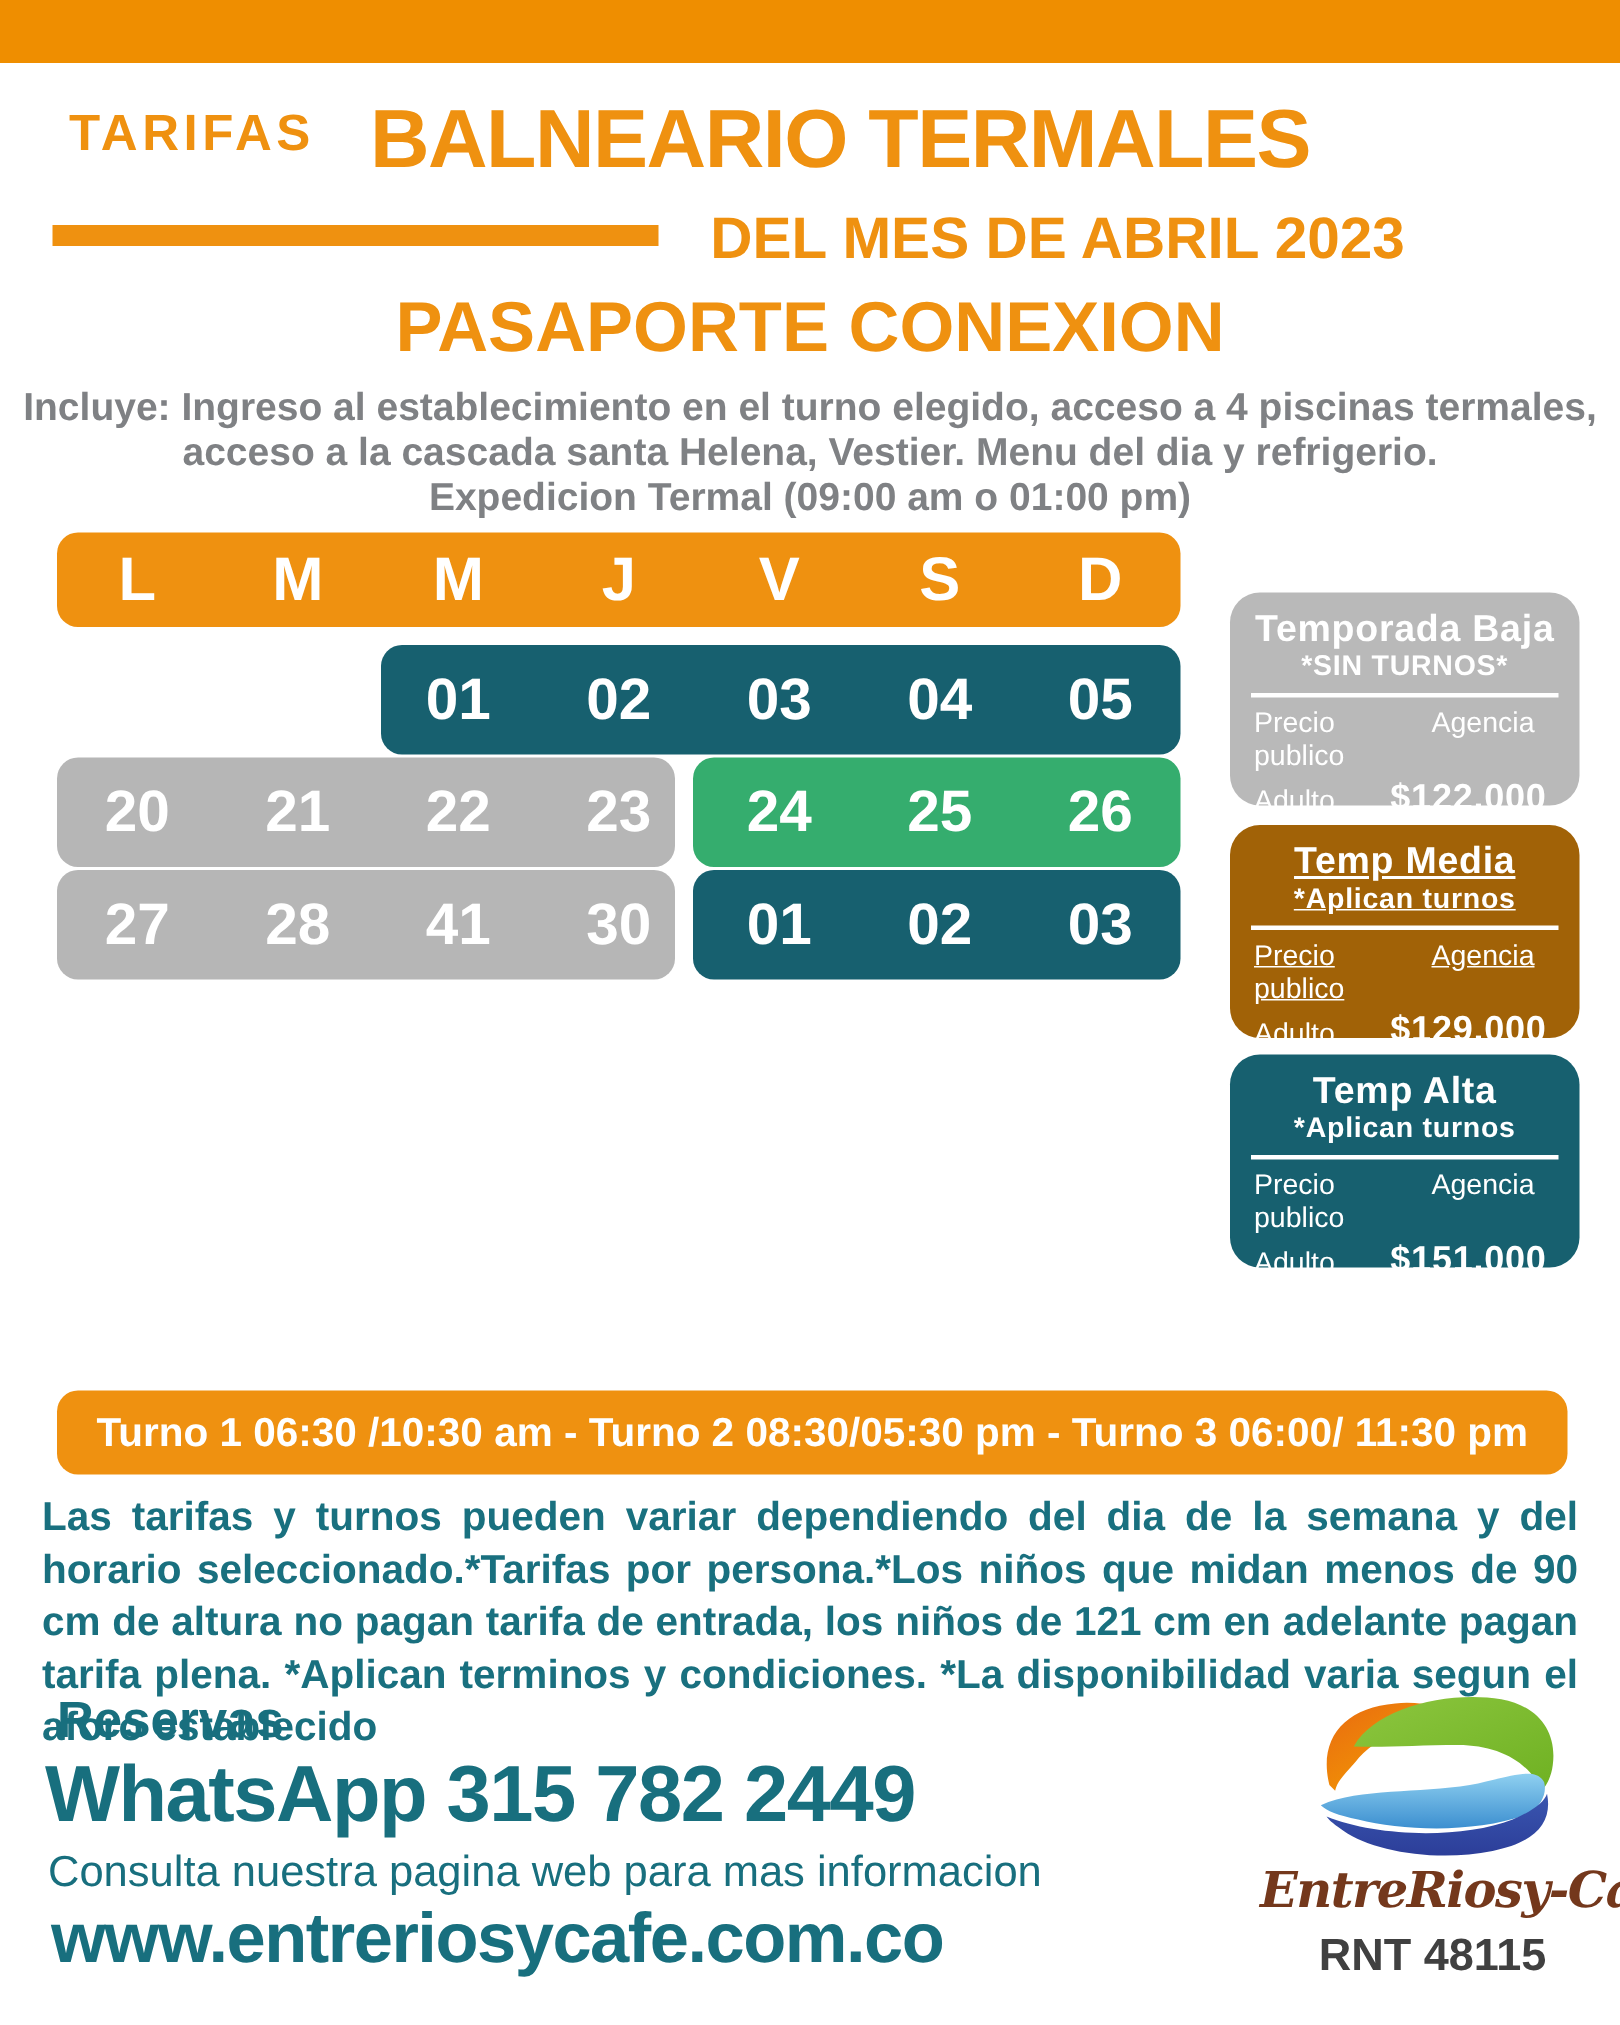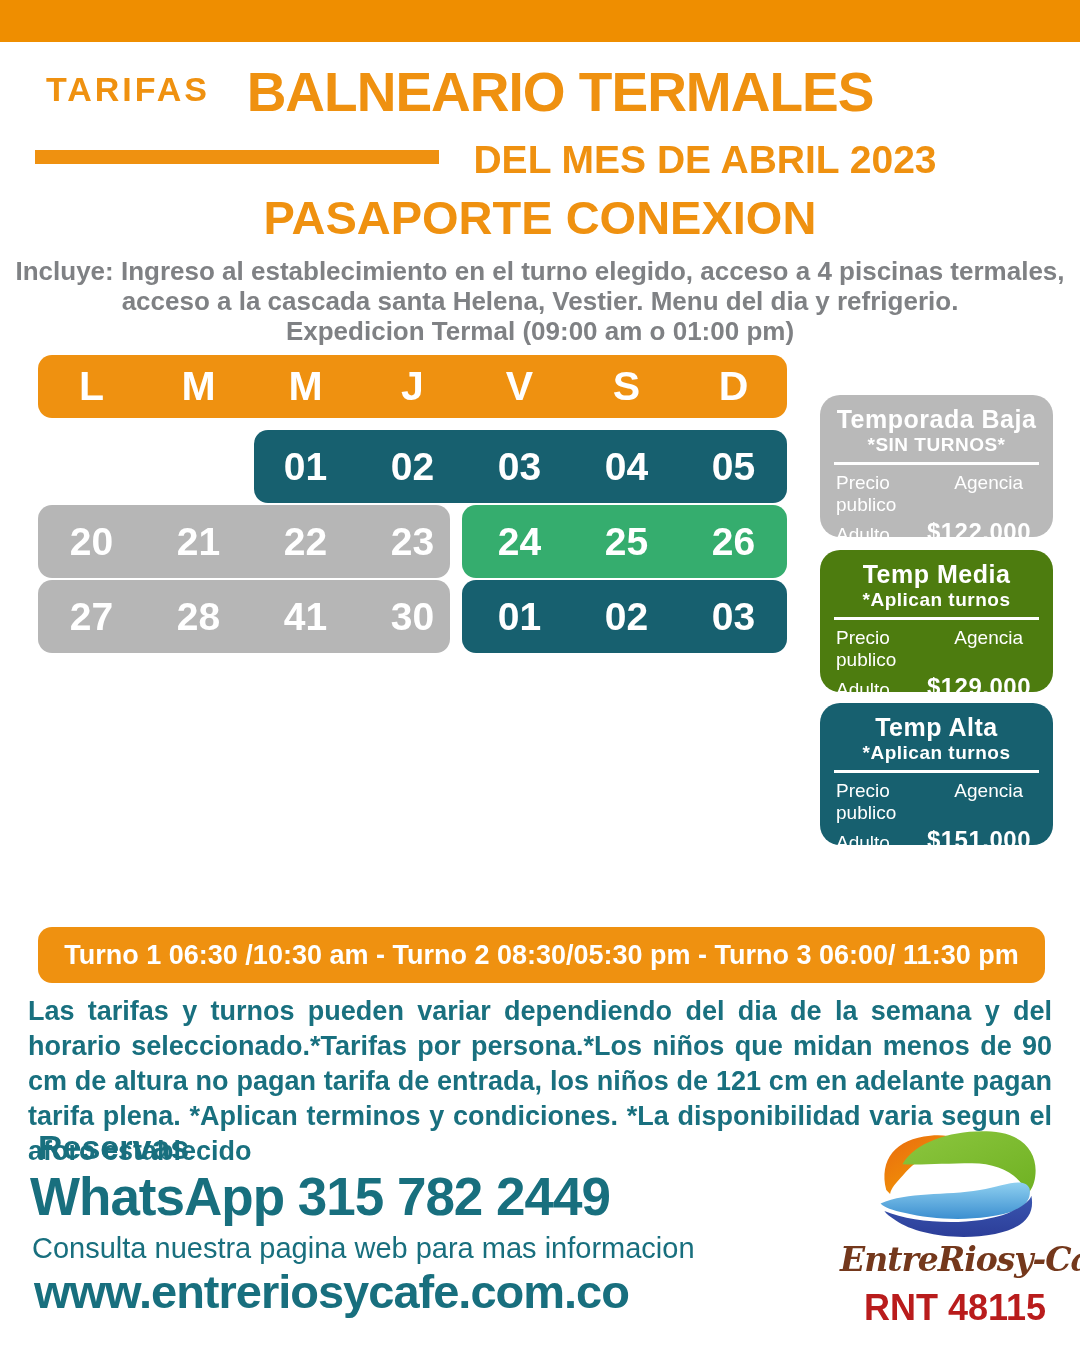--- a/index.html
+++ b/index.html
@@ -35,21 +35,21 @@
   .bar.green { background:#35AD6E; }
   .bar.gray  { background:#B6B6B6; }
   .cal-cells { position:absolute; left:0; top:0; width:749px; height:100%; display:flex; }
   .cal-cell { width:107px; text-align:center; color:#fff; font-weight:700; }
   .cal-header .cal-cell { font-size:41px; line-height:63px; }
   .cal-row .cal-cell { font-size:39px; line-height:73px; }
   
   .card { position:absolute; left:820px; width:233px; height:142px; border-radius:20px;
           color:#fff; padding:10px 14px 8px 14px; text-align:center; }
   .card-baja  { top:395px; background:#B9B9B9; }
-  .card-media { top:550px; background:#4d7c0f; }
+  .card-media { top:550px; background:#a16207;text-decoration:underline; }
   .card-alta  { top:703px; background:#17606F; }
   .card-title { font-size:25px; font-weight:700; letter-spacing:0.5px; }
   .card-subtitle { font-size:19px; font-weight:600; margin-top:0px; letter-spacing:0.5px; }
   .card-divider { height:3px; background:#ffffff; border:none; margin:6px 0 7px 0; }
   .card-row { display:flex; justify-content:space-between; padding:0 16px 0 2px;
               font-size:19px; font-weight:400; text-align:left; }
   .card-price-row { display:flex; justify-content:space-between; align-items:flex-end;
                     padding:2px 8px 0 2px; text-align:left; }
   .card-price-row .label { font-size:19px; font-weight:400; }
   .card-price-row .price { font-size:24px; font-weight:800; letter-spacing:0.5px; }
@@ -65,21 +65,21 @@
   .whatsapp { position:absolute; left:30px; top:1166px; font-size:53px; font-weight:700;
               color:#186F7E; letter-spacing:-1px; }
   .consulta { position:absolute; left:32px; top:1232px; font-size:29px; font-weight:500; color:#186F7E; }
   .website  { position:absolute; left:34px; top:1264px; font-size:47px; font-weight:600;
               color:#186F7E; letter-spacing:-1px; }
   .logo-block { position:absolute; left:840px; top:1120px; width:230px; text-align:center; }
   .logo-svg { display:block; margin:0 auto; }
   .brand-name { font-family:"DejaVu Serif", serif; font-style:italic; font-weight:700;
                 font-size:33px; color:#74381C; letter-spacing:-1px; margin-top:-2px;
                 white-space:nowrap; }
-  .rnt { font-size:36px; font-weight:700; color:#b91c1c; margin-top:8px; }
+  .rnt { font-size:30px; font-weight:700; color:#404040; margin-top:8px; }
 </style>
 </head>
 <body>
 
 <div class="page">
 
   <div class="top-bar"></div>
   <div class="tarifas">TARIFAS</div>
   <div class="main-title">BALNEARIO TERMALES</div>
   <div class="title-underline"></div>

